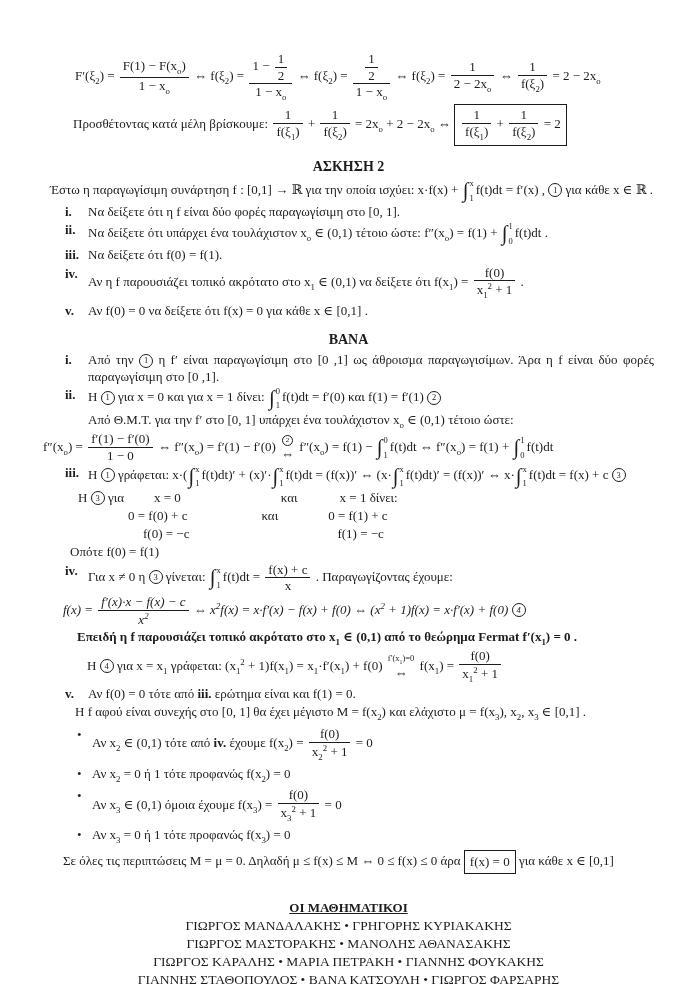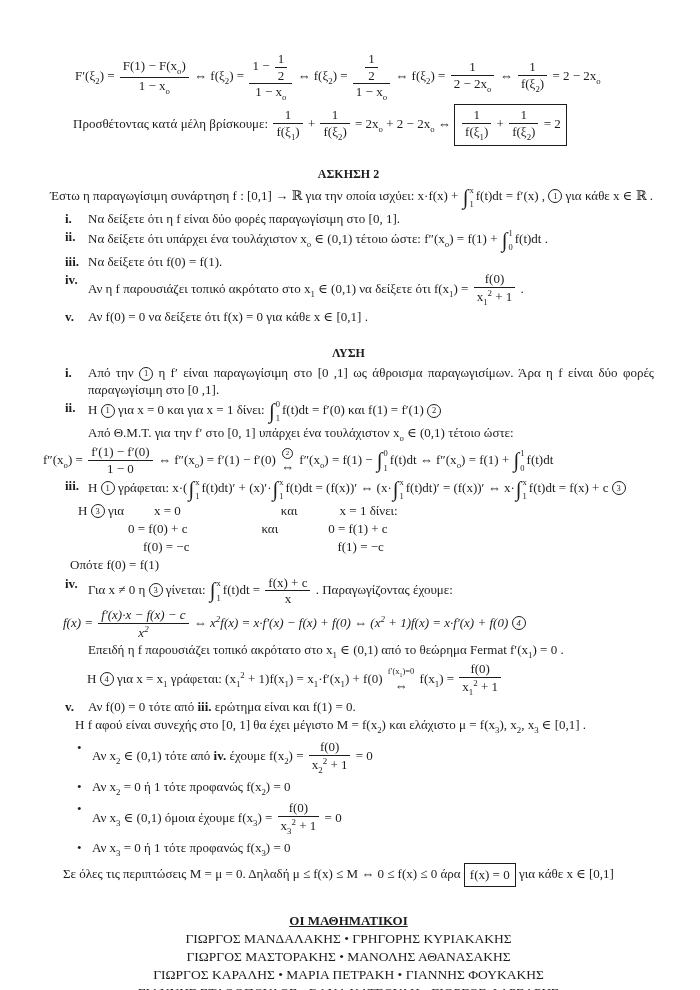--- a/index.html
+++ b/index.html
@@ -4,21 +4,21 @@
 <style>
   html,body { margin:0; padding:0; }
   body {
     width:700px; height:990px; background:#ffffff; overflow:hidden;
     font-family:"Liberation Serif","DejaVu Serif",serif;
     font-size:13px; color:#1c1c1c;
   }
   .page { padding:50px 46px 0 43px; }
   .line { margin:2px 0; line-height:1.25; }
   .kind-math { white-space:nowrap; }
-  .kind-heading { text-align:center; font-weight:bold; font-size:12px; margin:21px 0 4px 0; }
+  .kind-heading { text-align:center; font-weight:bold; font-size:14px; margin:12px 0 4px 0; }
   .kind-para { text-align:justify; }
   .kind-item { position:relative; padding-left:45px; text-align:justify; }
   .item-label { position:absolute; left:22px; top:auto; font-weight:bold; }
   .kind-bullet { position:relative; padding-left:49px; margin:4px 0; }
   .bullet-dot { position:absolute; left:34px; }
   .kind-footer-title { text-align:center; font-weight:bold; text-decoration:underline; margin:26px 0 2px 0; font-size:13px; }
   .kind-footer { text-align:center; font-weight:normal; margin:1px 0; font-size:13.5px; }
   sub { font-size:68%; }
   sup { font-size:68%; }
   .frac { display:inline-block; vertical-align:middle; text-align:center; line-height:1.05; margin:0 2px; }
@@ -55,21 +55,21 @@
     <div class="line kind-item"><span class="item-label">ii.</span><span>Να δείξετε ότι υπάρχει ένα τουλάχιστον x<sub>o</sub> ∈ (0,1) τέτοιο ώστε: f″(x<sub>o</sub>) = f(1) + <span class="intwrap">
           <span class="intsign">∫</span>
           <span class="intlims">
             <span>1</span>
             <span>0</span>
           </span>
         </span>f(t)dt .</span></div>
     <div class="line kind-item"><span class="item-label">iii.</span><span>Να δείξετε ότι f(0) = f(1).</span></div>
     <div class="line kind-item"><span class="item-label">iv.</span><span>Αν η f παρουσιάζει τοπικό ακρότατο στο x<sub>1</sub> ∈ (0,1) να δείξετε ότι f(x<sub>1</sub>) = <span class="frac"><span class="num">f(0)</span><span class="den">x<sub>1</sub><sup>2</sup> + 1</span></span> .</span></div>
     <div class="line kind-item"><span class="item-label">v.</span><span>Αν f(0) = 0 να δείξετε ότι f(x) = 0 για κάθε x ∈ [0,1] .</span></div>
-    <div class="line kind-heading"><span>ΛΥΣΗ</span></div>
+    <div class="line kind-heading"><span>ΒΑΝΑ</span></div>
     <div class="line kind-item"><span class="item-label">i.</span><span>Από την <span class="circ">1</span> η f′ είναι παραγωγίσιμη στο [0 ,1] ως άθροισμα παραγωγισίμων. Άρα η f είναι δύο φορές παραγωγίσιμη στο [0 ,1].</span></div>
     <div class="line kind-item"><span class="item-label">ii.</span><span>Η <span class="circ">1</span> για x = 0 και για x = 1 δίνει: <span class="intwrap">
           <span class="intsign">∫</span>
           <span class="intlims">
             <span>0</span>
             <span>1</span>
           </span>
         </span>f(t)dt = f′(0)  και  f(1) = f′(1) <span class="circ">2</span></span></div>
     <div class="line kind-para" style="margin-left: 45px;"><span>Από Θ.Μ.Τ. για την f′ στο [0, 1] υπάρχει ένα τουλάχιστον x<sub>o</sub> ∈ (0,1) τέτοιο ώστε:</span></div>
     <div class="line kind-math" style=""><span>f″(x<sub>o</sub>) = <span class="frac"><span class="num">f′(1) − f′(0)</span><span class="den">1 − 0</span></span> ⇔ f″(x<sub>o</sub>) = f′(1) − f′(0) <span class="over">
@@ -118,21 +118,21 @@
     <div class="line kind-math" style="margin-left: 100px;"><span>f(0) = −c<span class="sp" style="width: 148px;"></span>f(1) = −c</span></div>
     <div class="line kind-para" style="margin-left: 27px;"><span>Οπότε f(0) = f(1)</span></div>
     <div class="line kind-item"><span class="item-label">iv.</span><span>Για x ≠ 0 η <span class="circ">3</span> γίνεται: <span class="intwrap">
           <span class="intsign">∫</span>
           <span class="intlims">
             <span>x</span>
             <span>1</span>
           </span>
         </span>f(t)dt = <span class="frac"><span class="num">f(x) + c</span><span class="den">x</span></span> . Παραγωγίζοντας έχουμε:</span></div>
     <div class="line kind-math" style="margin-left: 20px; font-style: italic;"><span>f(x) = <span class="frac"><span class="num">f′(x)·x − f(x) − c</span><span class="den">x<sup>2</sup></span></span> ⇔ x<sup>2</sup>f(x) = x·f′(x) − f(x) + f(0) ⇔ (x<sup>2</sup> + 1)f(x) = x·f′(x) + f(0)  <span class="circ">4</span></span></div>
-    <div class="line kind-para" style="margin-left: 45px;"><span>Επειδή η f παρουσιάζει τοπικό ακρότατο στο x<sub>1</sub> ∈ (0,1)  από το θεώρημα Fermat  f′(x<sub>1</sub>) = 0 .</span></div>
+    <div class="line kind-para" style="margin-left: 34px; font-weight: bold;"><span>Επειδή η f παρουσιάζει τοπικό ακρότατο στο x<sub>1</sub> ∈ (0,1)  από το θεώρημα Fermat  f′(x<sub>1</sub>) = 0 .</span></div>
     <div class="line kind-para" style="margin-left: 44px;"><span>Η <span class="circ">4</span> για x = x<sub>1</sub> γράφεται:  (x<sub>1</sub><sup>2</sup> + 1)f(x<sub>1</sub>) = x<sub>1</sub>·f′(x<sub>1</sub>) + f(0) <span class="over">
           <span class="otop">f′(x<sub>1</sub>)=0</span>
           <span class="obase">⇔</span>
         </span> f(x<sub>1</sub>) = <span class="frac"><span class="num">f(0)</span><span class="den">x<sub>1</sub><sup>2</sup> + 1</span></span></span></div>
     <div class="line kind-item"><span class="item-label">v.</span><span>Αν f(0) = 0 τότε από <b>iii.</b> ερώτημα είναι και f(1) = 0.</span></div>
     <div class="line kind-para" style="margin-left: 32px;"><span>Η f αφού είναι συνεχής στο [0, 1] θα έχει μέγιστο M = f(x<sub>2</sub>) και ελάχιστο μ = f(x<sub>3</sub>),  x<sub>2</sub>, x<sub>3</sub> ∈ [0,1] .</span></div>
     <div class="line kind-bullet"><span class="bullet-dot">•</span><span>Αν x<sub>2</sub> ∈ (0,1)  τότε από <b>iv.</b> έχουμε  f(x<sub>2</sub>) = <span class="frac"><span class="num">f(0)</span><span class="den">x<sub>2</sub><sup>2</sup> + 1</span></span> = 0</span></div>
     <div class="line kind-bullet"><span class="bullet-dot">•</span><span>Αν x<sub>2</sub> = 0 ή 1 τότε προφανώς  f(x<sub>2</sub>) = 0</span></div>
     <div class="line kind-bullet"><span class="bullet-dot">•</span><span>Αν x<sub>3</sub> ∈ (0,1)  όμοια έχουμε  f(x<sub>3</sub>) = <span class="frac"><span class="num">f(0)</span><span class="den">x<sub>3</sub><sup>2</sup> + 1</span></span> = 0</span></div>
     <div class="line kind-bullet"><span class="bullet-dot">•</span><span>Αν x<sub>3</sub> = 0 ή 1 τότε προφανώς  f(x<sub>3</sub>) = 0</span></div>

